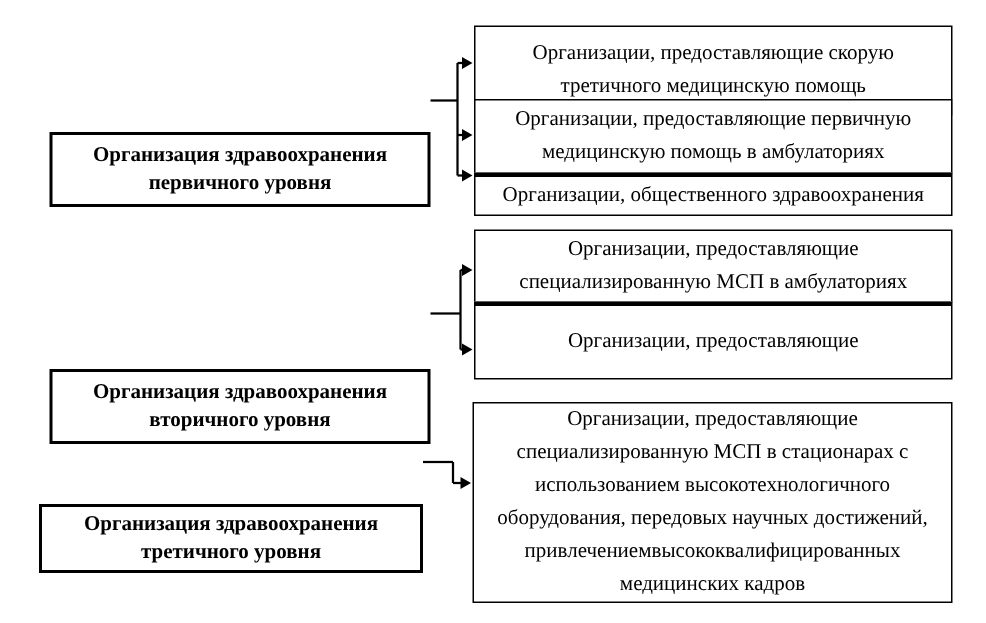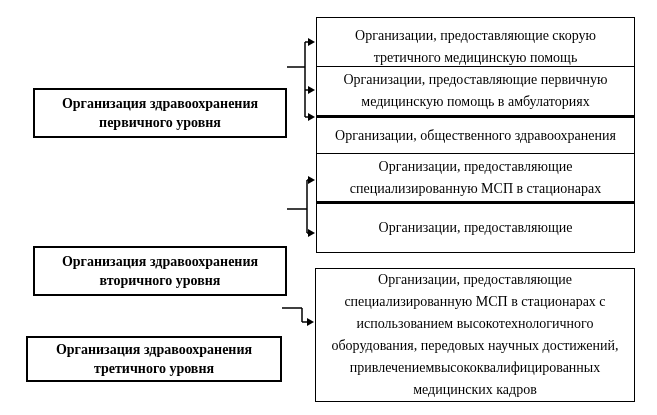--- a/index.html
+++ b/index.html
@@ -34,21 +34,21 @@
   .tgt .ln{line-height:22px;}
   .ln{white-space:nowrap;}
   .bold-top{border-top-width:3px;}
   
   #L1{left:33px;top:40px;width:254px;height:50px;}
   #L2{left:33px;top:198px;width:254px;height:50px;}
   #L3{left:26px;top:288px;width:256px;height:46px;}
   
   #R1a{left:316px;top:17px;width:319px;height:60px;}
   #R1b{left:316px;top:66px;width:319px;height:50px;}
-  #R1c{left:316px;top:115px;width:319px;height:39px;}
+  #R1c{left:316px;top:115px;width:319px;height:29px;}
   
   #R2a{left:316px;top:153px;width:319px;height:49px;}
   #R2b{left:316px;top:201px;width:319px;height:52px;}
   
   #R3{left:315px;top:268px;width:320px;height:134px;}
   svg.connectors{
     position:absolute;left:0;top:0;
     z-index:2;
     pointer-events:none;
   }
@@ -78,21 +78,21 @@
   <div id="R1b" class="bx tgt">
     <div class="ln">Организации, предоставляющие первичную</div>
     <div class="ln">медицинскую помощь в амбулаториях</div>
   </div>
   <div id="R1c" class="bx tgt bold-top">
     <div class="ln">Организации, общественного здравоохранения</div>
   </div>
 
   <div id="R2a" class="bx tgt">
     <div class="ln">Организации, предоставляющие</div>
-    <div class="ln">специализированную МСП в стационарах</div>
+    <div class="ln">специализированную МСП в амбулаториях</div>
   </div>
   <div id="R2b" class="bx tgt bold-top">
     <div class="ln">Организации, предоставляющие</div>
   </div>
 
   <div id="R3" class="bx tgt">
     <div class="ln">Организации, предоставляющие</div>
     <div class="ln">специализированную МСП в стационарах с</div>
     <div class="ln">использованием высокотехнологичного</div>
     <div class="ln">оборудования, передовых научных достижений,</div>

